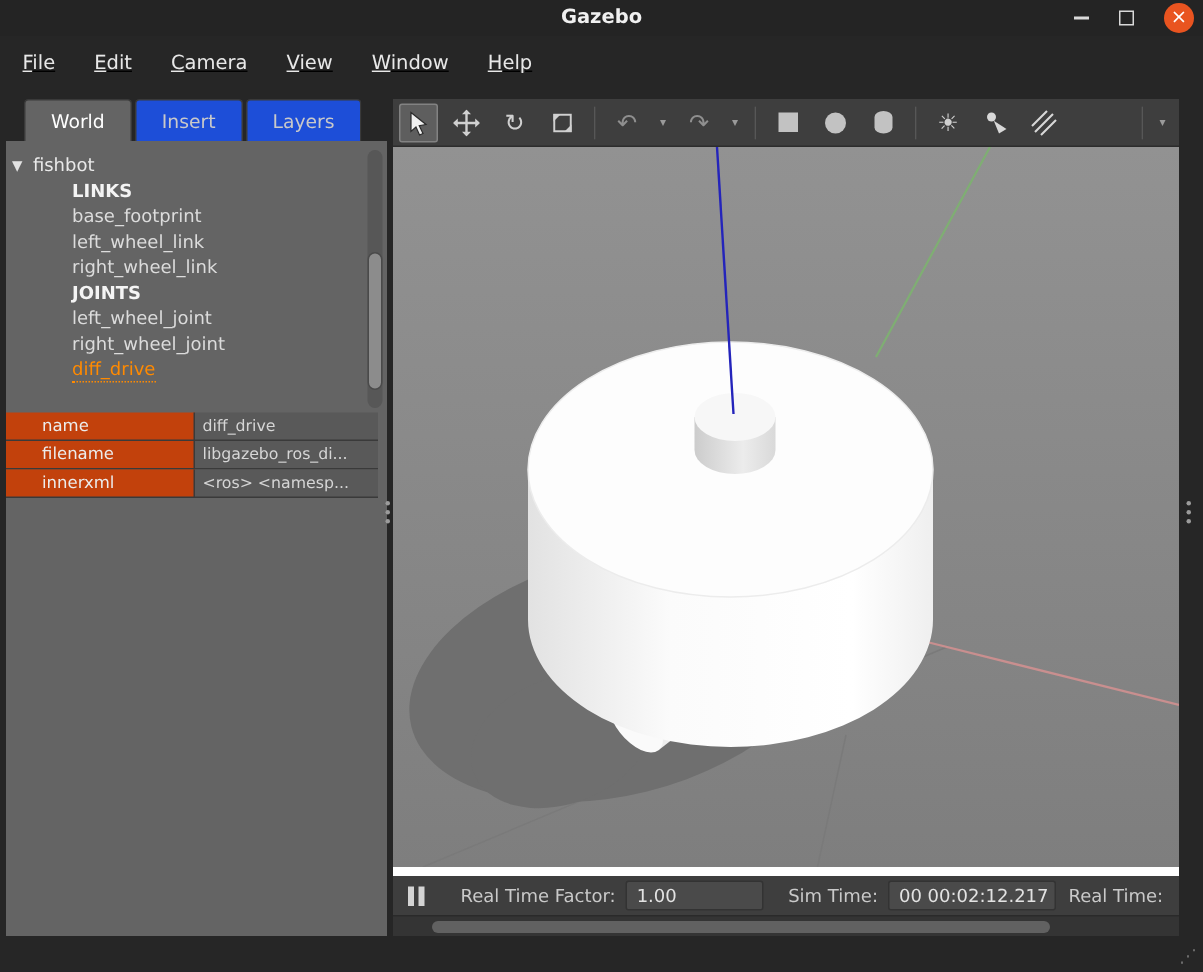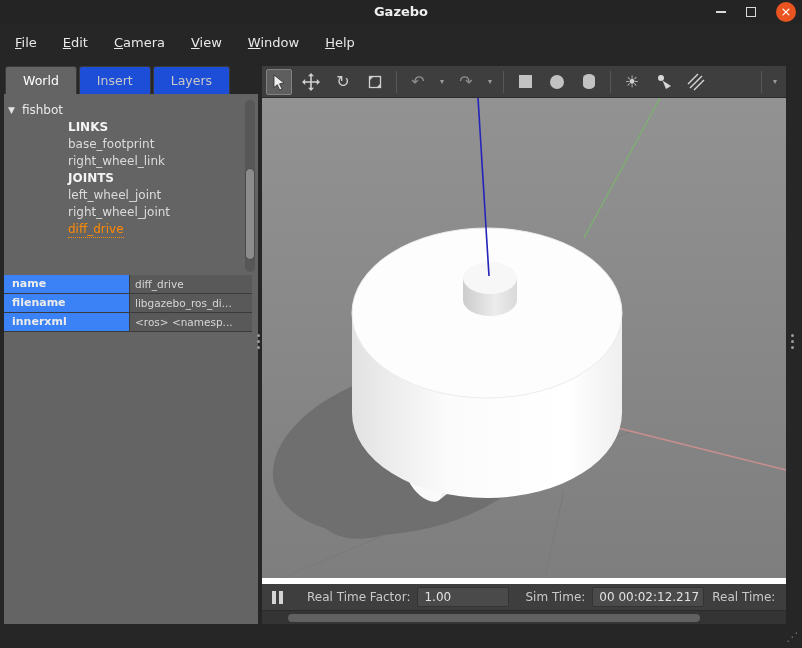--- a/index.html
+++ b/index.html
@@ -15,47 +15,47 @@
   .titlebar { position:absolute; left:0; top:0; width:802px; height:24px; background:#242424; }
   .title { position:absolute; left:0; right:0; top:0; height:24px; line-height:24px;
            text-align:center; color:#f0f0f0; font-size:13px; font-weight:bold; }
   .win-min { position:absolute; right:76px; top:11px; width:10px; height:2px; background:#d9d9d9; }
   .win-max { position:absolute; right:46px; top:7px; width:10px; height:10px; border:1.5px solid #d9d9d9; }
   .win-close { position:absolute; right:6px; top:2px; width:20px; height:20px; border-radius:50%;
                background:#e95420; color:#fff; font-size:13px; line-height:19px; text-align:center; }
 
   
   .menubar { position:absolute; left:0; top:24px; width:802px; height:38px; background:#262626;
-             display:flex; align-items:center; padding-left:2px; }
+             display:flex; align-items:center; padding-left:2px;text-decoration:underline; }
   .menu-item { display:inline-block; padding:0 13px; color:#e8e8e8; font-size:13px; line-height:38px; cursor:default; }
   .menu-item::first-letter { text-decoration:underline; }
 
   
   .left-panel { position:absolute; left:4px; top:66px; width:254px; height:558px; }
-  .tabs { position:absolute; left:1px; top:0; height:44px; display:flex; gap:2px; }
+  .tabs { position:absolute; left:12px; top:0; height:44px; display:flex; gap:2px; }
   .tab { height:28px; line-height:28px; padding:0 17px; font-size:12.5px; color:#c9c9c9;
          background:#1d4ed8; border:1px solid #3a3a3a; border-bottom:none; border-radius:3px 3px 0 0; }
   .tab.active { background:#646464; color:#ffffff; }
   .panel-body { position:absolute; left:0; top:28px; width:254px; height:530px; background:#646464; overflow:hidden; }
 
   .tree { position:absolute; left:0; top:8px; right:16px; }
-  .trow { height:17px; line-height:17px; font-size:12px; padding-left:64px; color:#dcdcdc; white-space:nowrap; }
+  .trow { height:17px; line-height:17px; font-size:12px; padding-left:44px; color:#dcdcdc; white-space:nowrap; }
   .trow.root { padding-left:4px; color:#e9e9e9; }
   .tri { display:inline-block; margin-right:7px; font-size:9px; color:#e2e2e2; vertical-align:1px; }
   .trow.sect { font-weight:bold; color:#f4f4f4; }
   .trow.sel span { color:#ff8a00; border-bottom:1px dotted #ff8a00; padding-bottom:1px; }
 
   .vscroll { position:absolute; right:3px; top:6px; width:10px; height:172px; background:#575757; border-radius:5px; }
   .vthumb { position:absolute; left:0; top:68px; width:10px; height:92px; background:#8c8c8c;
             border:1px solid #4a4a4a; border-radius:5px; }
 
   .ptable { position:absolute; left:0; top:181px; width:248px; }
   .prow { display:flex; height:19px; line-height:18px; }
-  .pcell-p { width:126px; background:#3b82f6; border-right:1px solid #3a3a3a; border-bottom:1px solid #3a3a3a;
-             font-weight:bold; font-size:11px; color:#ececec; padding-left:8px; white-space:nowrap; overflow:hidden; }
+  .pcell-p { width:126px; background:#c2410c; border-right:1px solid #3a3a3a; border-bottom:1px solid #3a3a3a;
+             font-weight:normal; font-size:11px; color:#ececec; padding-left:24px; white-space:nowrap; overflow:hidden; }
   .pcell-v { width:122px; background:#595959; border-bottom:1px solid #3a3a3a;
              font-size:10.5px; color:#d6d6d6; padding-left:5px; white-space:nowrap; overflow:hidden; }
   .phead .pcell-p, .phead .pcell-v { background:#393939; color:#ffffff; font-weight:bold; font-size:12px; padding-left:6px; }
 
   
   .viewport { position:absolute; left:262px; top:66px; width:524px; height:558px; overflow:hidden; }
 
   .gz-toolbar { height:32px; background:#3e3e3e; border-bottom:1px solid #2c2c2c;
                 display:flex; align-items:center; padding:0 6px 0 4px; gap:6px; }
   .tool { width:26px; height:26px; flex:0 0 auto; display:flex; align-items:center; justify-content:center;
@@ -118,20 +118,21 @@
     <span class="tab">Insert</span>
     <span class="tab">Layers</span>
   </div>
   <div class="panel-body">
     <div class="tree">
       <div class="trow root">
         <span class="tri">▼</span><span>fishbot</span>
       </div>
       <div class="trow sect"><span>LINKS</span></div>
       <div class="trow"><span>base_footprint</span></div>
+      <div class="trow"><span>left_wheel_link</span></div>
       <div class="trow"><span>right_wheel_link</span></div>
       <div class="trow sect"><span>JOINTS</span></div>
       <div class="trow"><span>left_wheel_joint</span></div>
       <div class="trow"><span>right_wheel_joint</span></div>
       <div class="trow sel"><span>diff_drive</span></div>
     </div>
 
     <div class="vscroll">
       <div class="vthumb"></div>
     </div>

